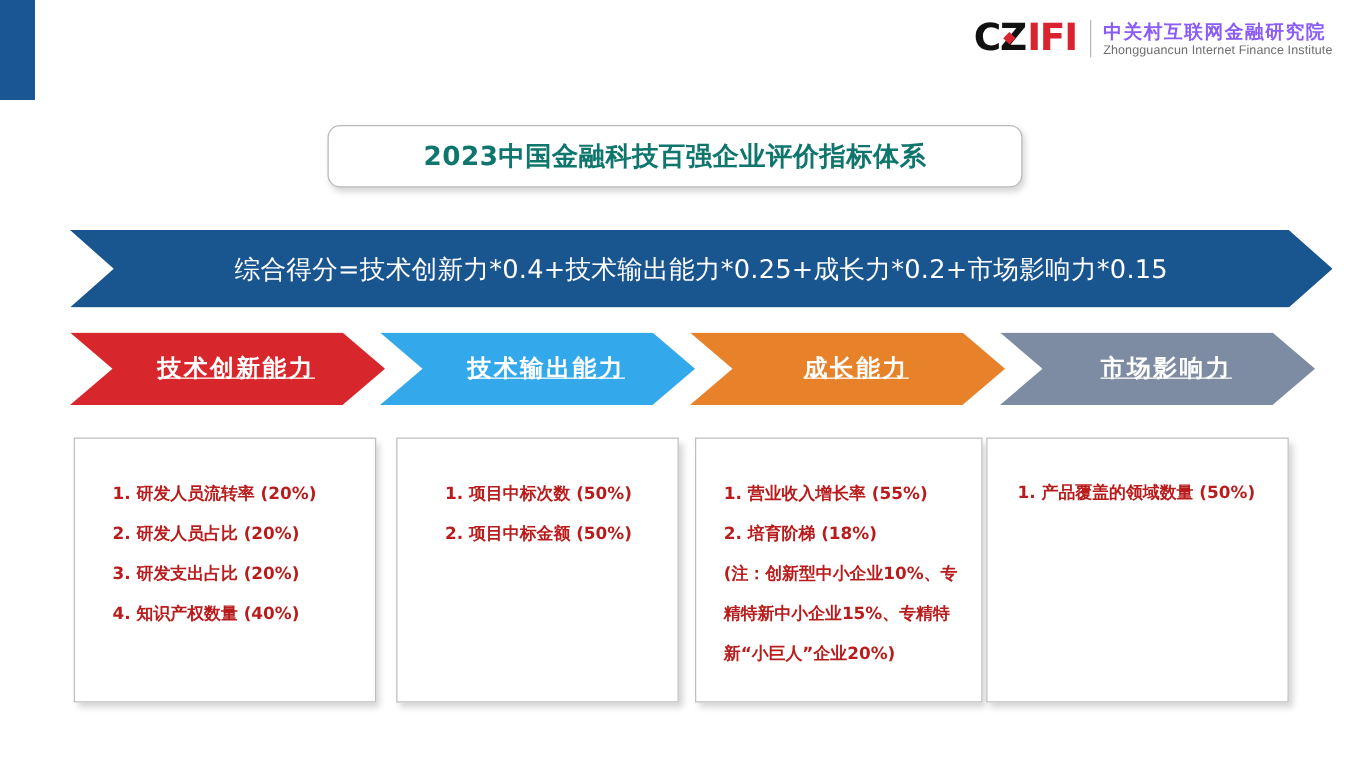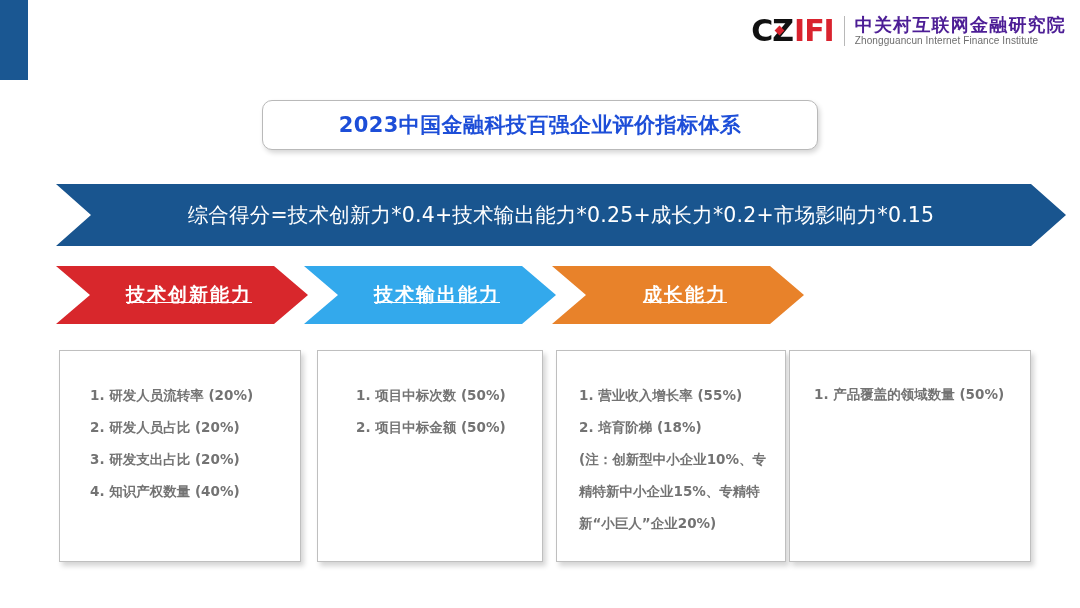--- a/index.html
+++ b/index.html
@@ -83,23 +83,23 @@
   #logo-divider {
     width: 1px;
     height: 30px;
     background: #b8b8b8;
     margin: 0 10px;
   }
   #logo-text-block { display: flex; flex-direction: column; justify-content: center; }
   #logo-cn {
     font-family: "DejaVu Sans", sans-serif;
     font-weight: bold;
-    font-size: 18px;
+    font-size: 15px;
     line-height: 18px;
-    color: #4c1d95;
+    color: #8b5cf6;
     letter-spacing: 1.2px;
   }
   #logo-en {
     font-family: "Liberation Sans", sans-serif;
     font-size: 10px;
     line-height: 13px;
     color: #6d6d6d;
     letter-spacing: 0.1px;
   }
 
@@ -115,21 +115,21 @@
     background: #ffffff;
     display: flex;
     align-items: center;
     justify-content: center;
     box-shadow: 2px 3px 5px rgba(0,0,0,0.16);
   }
   #framework-title-text {
     font-family: "DejaVu Sans", sans-serif;
     font-weight: bold;
     font-size: 21px;
-    color: #1d4ed8;
+    color: #0f766e;
     letter-spacing: 0.4px;
     white-space: nowrap;
   }
 
   
   #formula-banner {
     position: absolute;
     left: 56px;
     top: 184px;
     width: 1010px;
@@ -206,21 +206,21 @@
   #card-3 { left: 729px; width: 240px; }
   #card-1 { left: 258px; width: 226px; }
   #card-2 { left: 497px; width: 230px; }
   #card-3 { left: 730px; width: 242px; }
 
   .card-line {
     font-family: "DejaVu Sans", sans-serif;
     font-weight: bold;
     font-size: 13.5px;
     line-height: 32px;
-    color: #737373;
+    color: #b91c1c;
     white-space: nowrap;
   }
   #card-0 .card-line { padding-left: 20px; }
   #card-1 .card-line { padding-left: 28px; }
   #card-2 .card-line { padding-left: 12px; white-space: normal; }
   #card-3 .card-line { padding-left: 14px; white-space: normal; }
   #card-3 .card-line { line-height: 30px; }
 </style>
 </head>
 <body>
@@ -254,20 +254,23 @@
 <div id="chevron-row">
   <div id="chevron-0" class="chevron">
     <span class="chevron-label">技术创新能力</span>
   </div>
   <div id="chevron-1" class="chevron">
     <span class="chevron-label">技术输出能力</span>
   </div>
   <div id="chevron-2" class="chevron">
     <span class="chevron-label">成长能力</span>
   </div>
+  <div id="chevron-3" class="chevron">
+    <span class="chevron-label">市场影响力</span>
+  </div>
 </div>
 
 <div id="cards-row">
 
   <div id="card-0" class="card">
     <div class="card-line">1. 研发人员流转率 (20%)</div>
     <div class="card-line">2. 研发人员占比 (20%)</div>
     <div class="card-line">3. 研发支出占比 (20%)</div>
     <div class="card-line">4. 知识产权数量 (40%)</div>
   </div>

